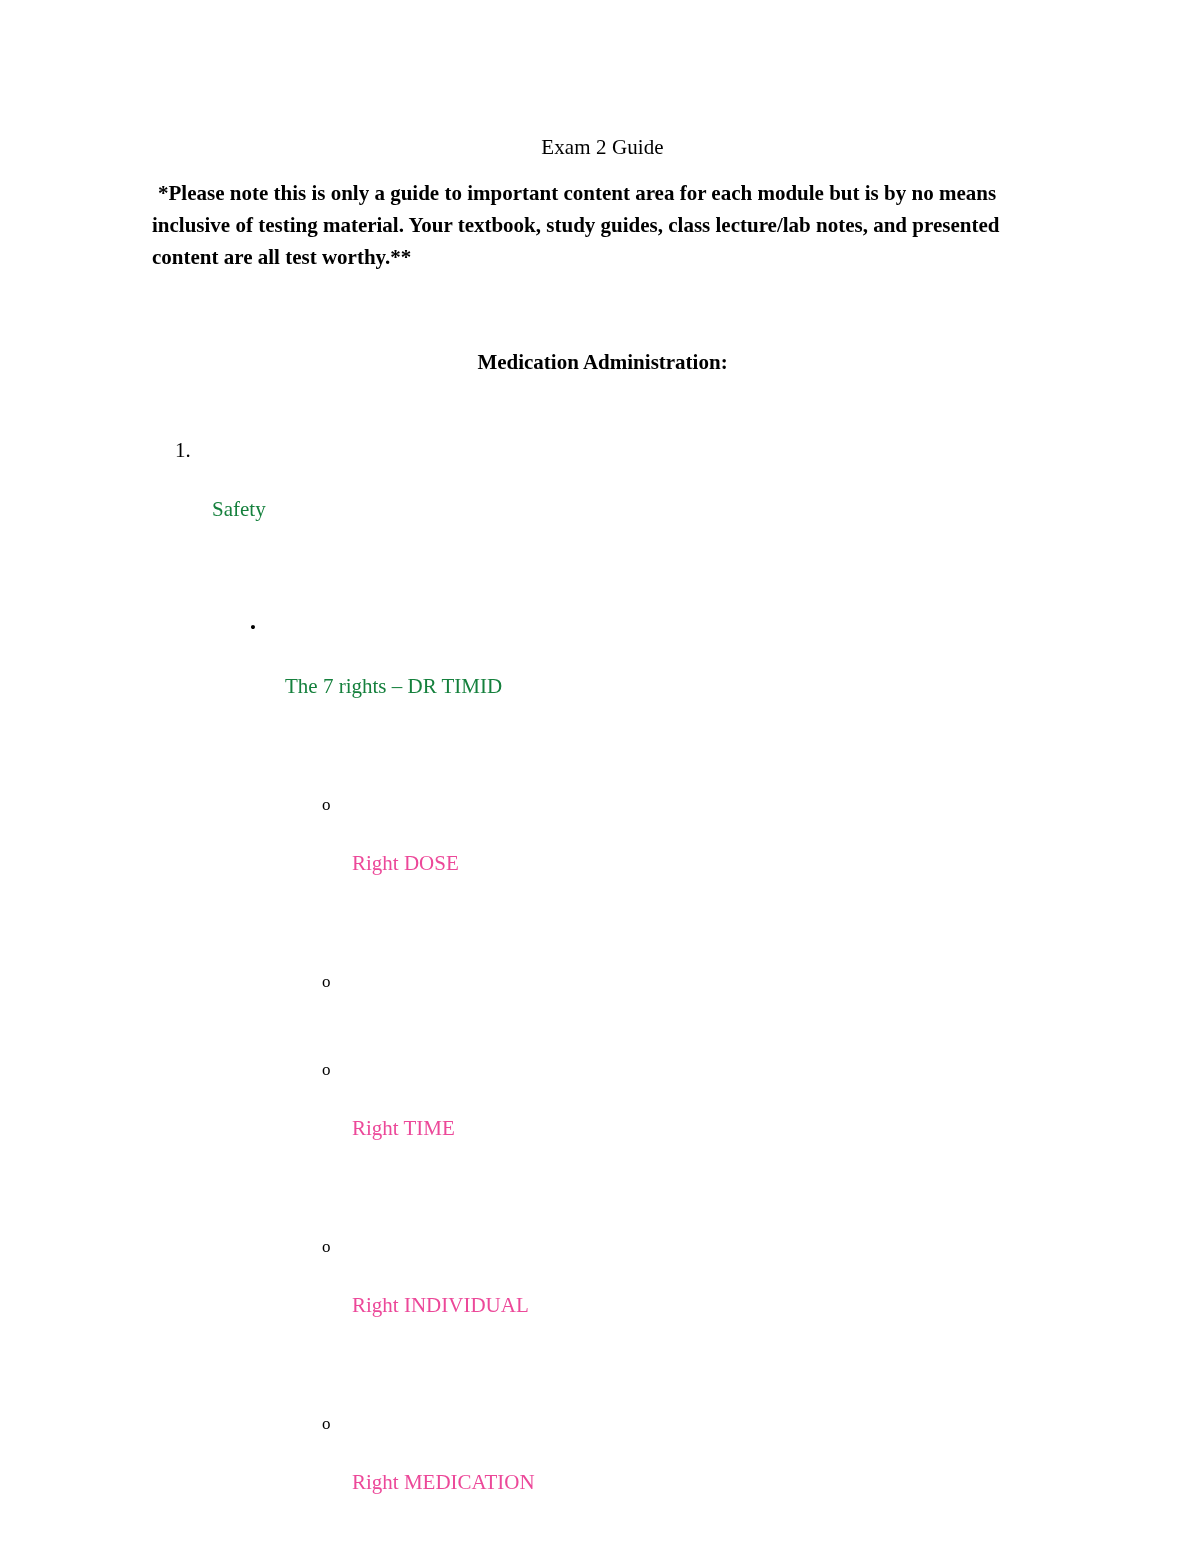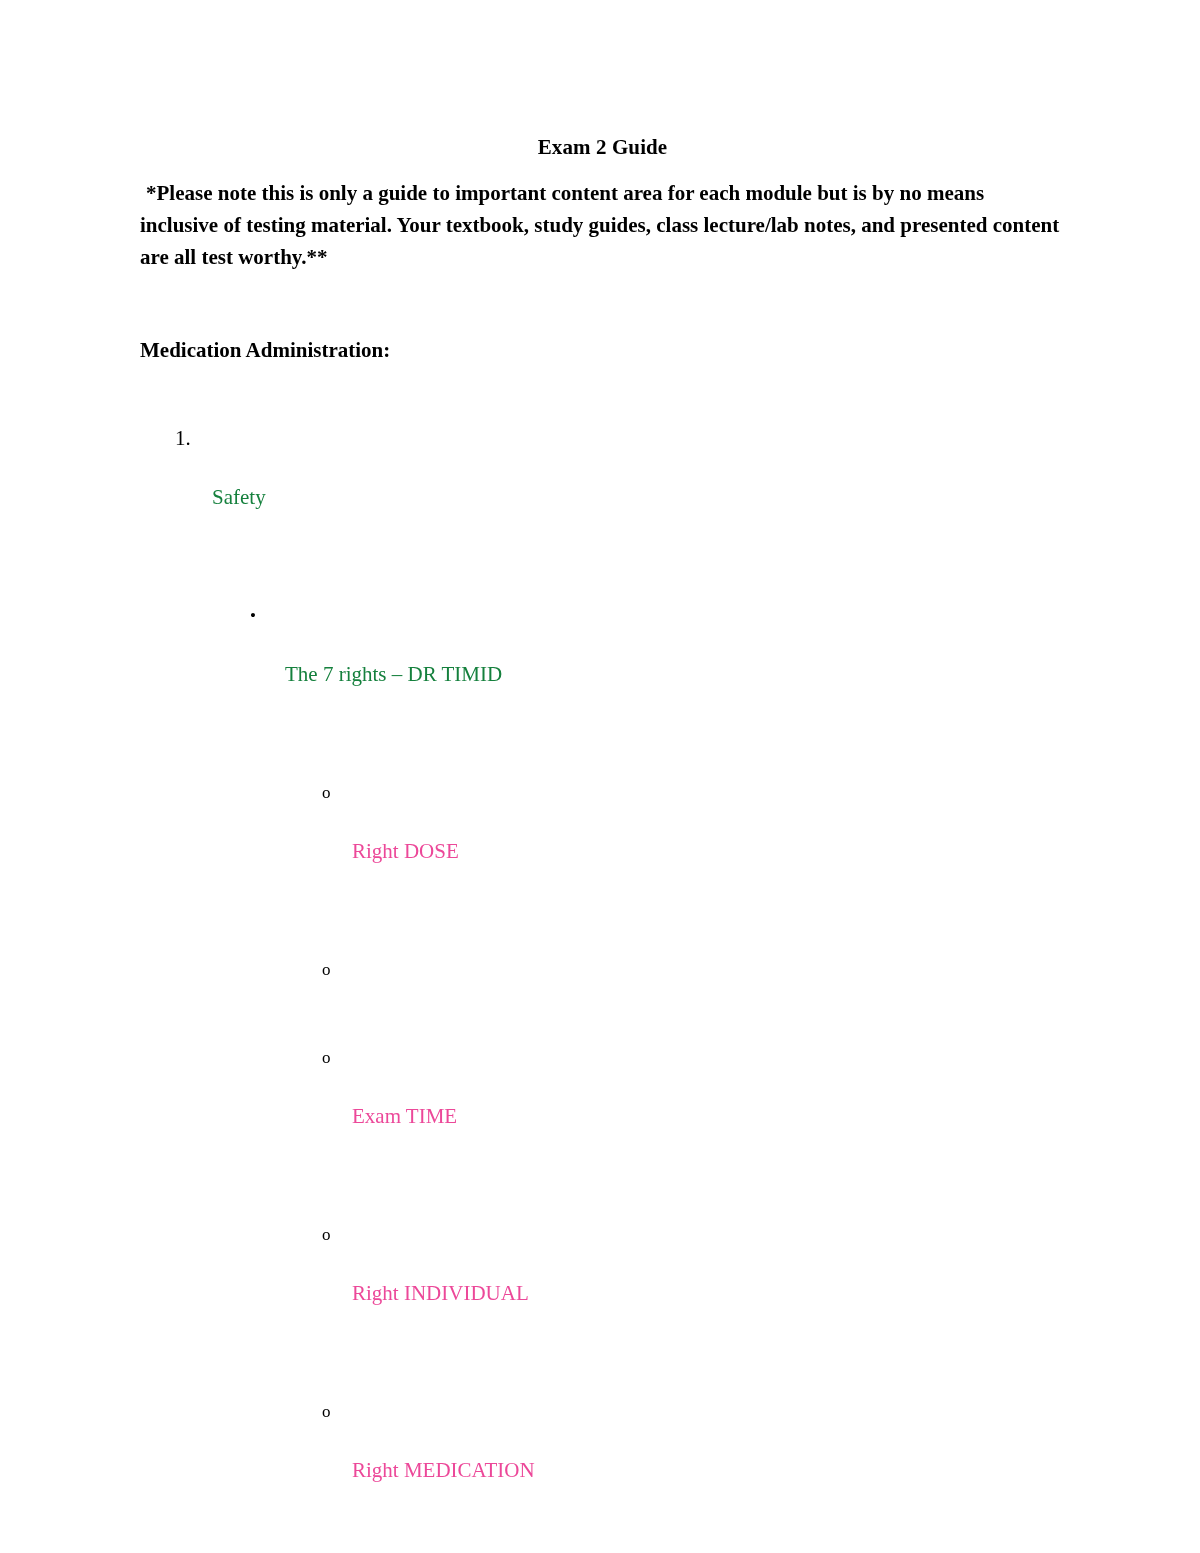--- a/index.html
+++ b/index.html
@@ -21,32 +21,32 @@
   }
   .content {
     position: absolute;
     left: 140px;
     top: 134px;
     width: 925px;
   }
 
   .doc-title {
     text-align: center;
-    font-weight: bold;
+    font-weight: normal;
     font-size: 21px;
     line-height: 1.25;
     margin: 0 0 18px 0;
     letter-spacing: 0.1px;
   }
 
   .intro {
     font-weight: bold;
     font-size: 21px;
     line-height: 1.52;
-    margin: 0;
+    margin: 12px;
     text-indent: 6px;
   }
 
   
   .row {
     position: relative;
     font-size: 21px;
     line-height: 29.5px;
     margin: 0;
     white-space: pre-wrap;
@@ -85,21 +85,21 @@
 
 <div class="page">
   <div class="content">
 
     <div class="doc-title">Exam 2 Guide</div>
 
     <p class="intro">*Please note this is only a guide to important content area for each module but is by no means inclusive of testing material. Your textbook, study guides, class lecture/lab notes, and presented content are all test worthy.**</p>
 
     <div class="spacer-lg"></div>
 
-    <div style="font-weight:bold;font-size:21px;line-height:29.5px;">Medication Administration:</div>
+    <div style="font-weight:bold;font-size:21px;line-height:29.5px;text-align:center;">Medication Administration:</div>
 
     <div class="spacer-md"></div>
 
     <div class="row lvl1">
       <span class="marker">1.</span>
       <span class="txt black">Safety</span>
     </div>
 
     <div class="row lvl2">
       <span class="marker">•</span>
@@ -108,21 +108,21 @@
 
     <div class="row lvl3">
       <span class="marker">o</span>
       <span class="txt green">Right DOSE</span>
     </div>
     <div class="row lvl3">
       <span class="marker">o</span>
     </div>
     <div class="row lvl3">
       <span class="marker">o</span>
-      <span class="txt green">Exam TIME</span>
+      <span class="txt green">Right TIME</span>
     </div>
     <div class="row lvl3">
       <span class="marker">o</span>
       <span class="txt green">Right INDIVIDUAL</span>
     </div>
     <div class="row lvl3">
       <span class="marker">o</span>
       <span class="txt green">Right MEDICATION</span>
     </div>
 

